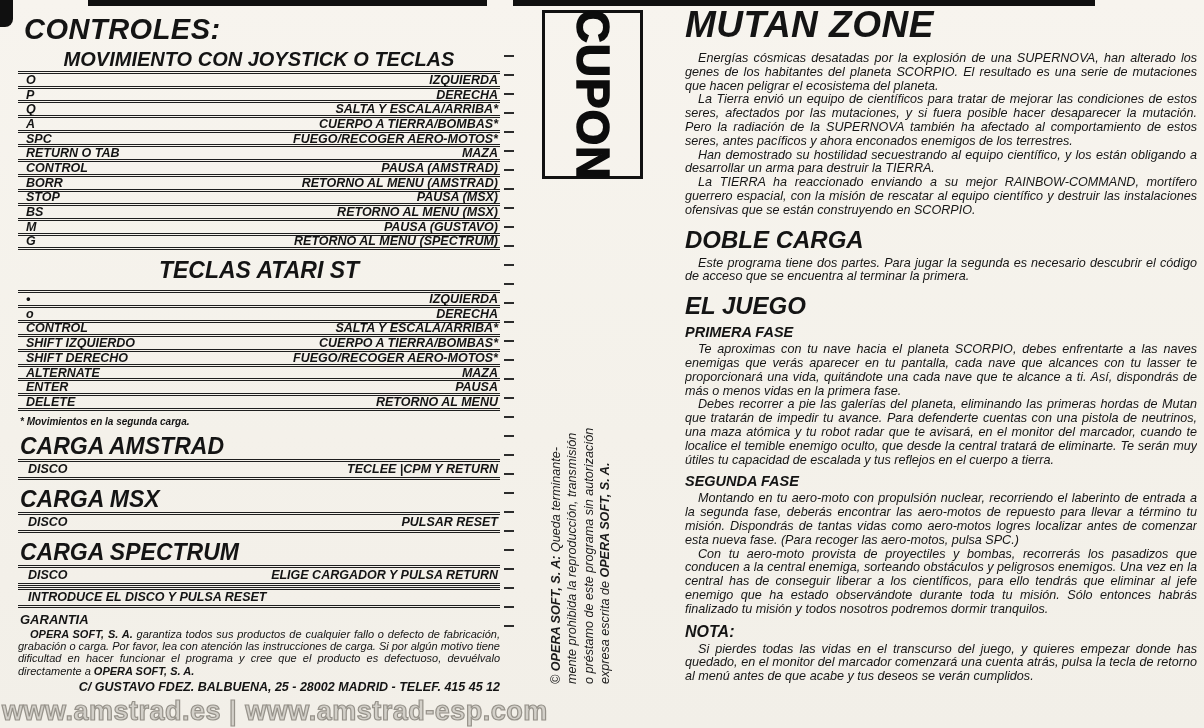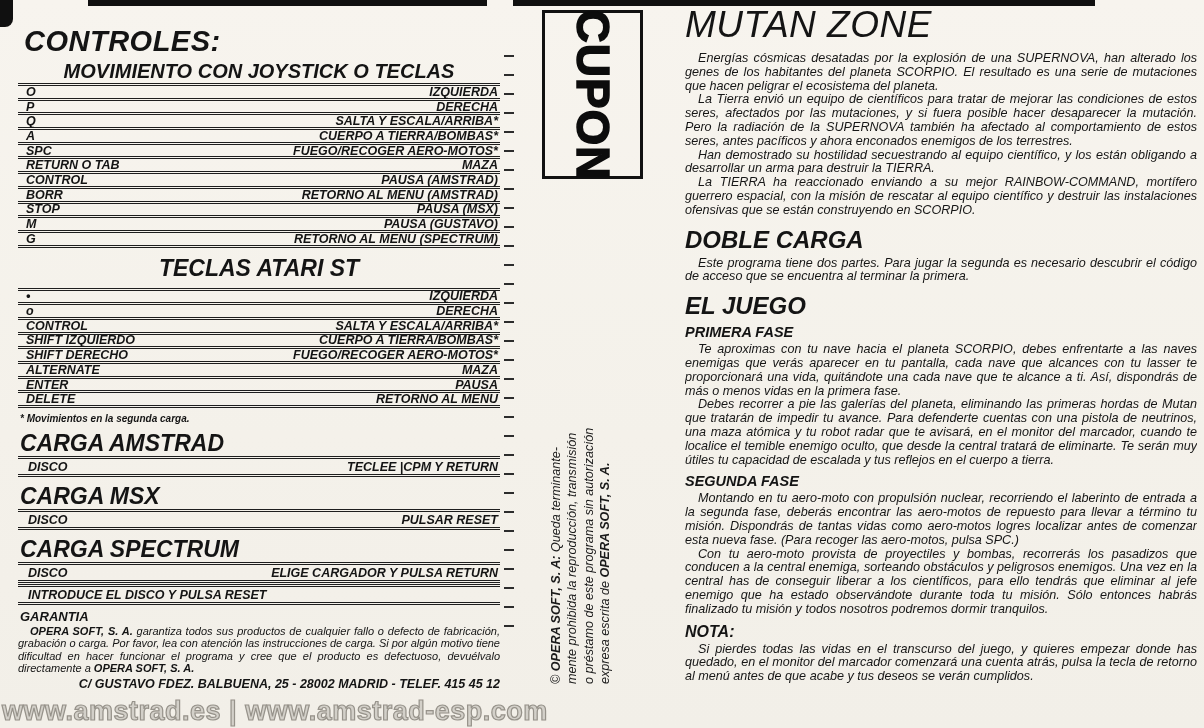--- a/index.html
+++ b/index.html
@@ -7,21 +7,21 @@
   .page{position:relative;width:1204px;height:728px;background:linear-gradient(180deg,#f7f4ee 0%,#f4f1ea 60%,#f2efe8 100%);
         font-family:"Liberation Sans",sans-serif;color:#141414;overflow:hidden;}
 
   
   .scan-bar{position:absolute;top:0;height:6px;background:#101010;}
   .scan-bar.b1{left:88px;width:399px;}
   .scan-bar.b2{left:513px;width:582px;}
   .scan-corner{position:absolute;left:0;top:0;width:13px;height:27px;background:#101010;border-bottom-right-radius:8px;}
 
   
-  .col-left{position:absolute;left:18px;top:16px;width:482px;height:601px;}
+  .col-left{position:absolute;left:18px;top:4px;width:482px;height:601px;}
   .controls-title{margin:10px 0 0 6px;font-size:29px;line-height:30px;font-weight:700;font-style:italic;letter-spacing:.5px;}
   .t-heading{margin:4px 0 0 0;text-align:center;font-weight:700;font-style:italic;}
   .t-heading.mov{font-size:20px;line-height:22px;}
   .t-heading.atari{margin-top:8px;font-size:23px;line-height:24px;}
   .key-table{margin-top:0;border-bottom:3px double #1e1e1e;}
   .key-table.mov{margin-top:1px;}
   .key-table.atari{margin-top:8px;}
   .krow{display:flex;justify-content:space-between;align-items:center;border-top:3px double #1e1e1e;height:11.7px;
         font-size:12.5px;font-weight:700;font-style:italic;}
   .kcell{padding-left:8px;white-space:nowrap;}
@@ -44,21 +44,21 @@
              display:flex;align-items:center;justify-content:center;background:transparent;}
   .cupon-text{transform:rotate(90deg);font-size:46px;font-weight:700;letter-spacing:1px;color:#0c0c0c;
               font-family:"Liberation Sans",sans-serif;transform-origin:center;white-space:nowrap;
               -webkit-text-stroke:1.5px #0c0c0c;}
   .copyright-rot{position:absolute;left:413px;top:483px;width:336px;height:66px;transform:rotate(-90deg);transform-origin:center;}
   .cr-line{font-size:12.6px;line-height:16.4px;font-style:italic;white-space:nowrap;color:#1a1a1a;}
   .cr-line .crb{font-weight:700;}
 
   
   .col-right{position:absolute;left:685px;top:0;width:512px;height:728px;overflow:hidden;}
-  .game-title{margin:6px 0 9px 0;font-size:37px;line-height:37px;font-weight:400;font-style:italic;letter-spacing:.5px;}
+  .game-title{margin:6px 0 9px 0;font-size:37px;line-height:37px;font-weight:700;font-style:italic;letter-spacing:.5px;}
   .body-p{margin:0;font-size:12.6px;line-height:13.8px;font-style:italic;text-align:justify;text-indent:13px;color:#161616;}
   .rh-big{margin:9px 0 5px 0;font-size:24px;line-height:25px;font-weight:700;font-style:italic;}
   .rh-small{margin:7px 0 3px 0;font-size:14.5px;line-height:15px;font-weight:700;font-style:italic;}
   .rh-nota{margin:7px 0 3px 0;font-size:16px;line-height:16px;font-weight:700;font-style:italic;}
 
   
   .watermark{position:absolute;left:2px;top:696px;font-size:27px;font-weight:700;letter-spacing:.5px;
              color:#d3d0c9;-webkit-text-stroke:1.2px #96928a;white-space:nowrap;}
 </style>
 </head>
@@ -102,20 +102,24 @@
           <span class="kcell">CONTROL</span>
           <span class="acell">PAUSA (AMSTRAD)</span>
         </div>
         <div class="krow">
           <span class="kcell">BORR</span>
           <span class="acell">RETORNO AL MENU (AMSTRAD)</span>
         </div>
         <div class="krow">
           <span class="kcell">STOP</span>
           <span class="acell">PAUSA (MSX)</span>
+        </div>
+        <div class="krow">
+          <span class="kcell">BS</span>
+          <span class="acell">RETORNO AL MENU (MSX)</span>
         </div>
         <div class="krow">
           <span class="kcell">M</span>
           <span class="acell">PAUSA (GUSTAVO)</span>
         </div>
         <div class="krow">
           <span class="kcell">G</span>
           <span class="acell">RETORNO AL MENU (SPECTRUM)</span>
         </div>
       </div>

